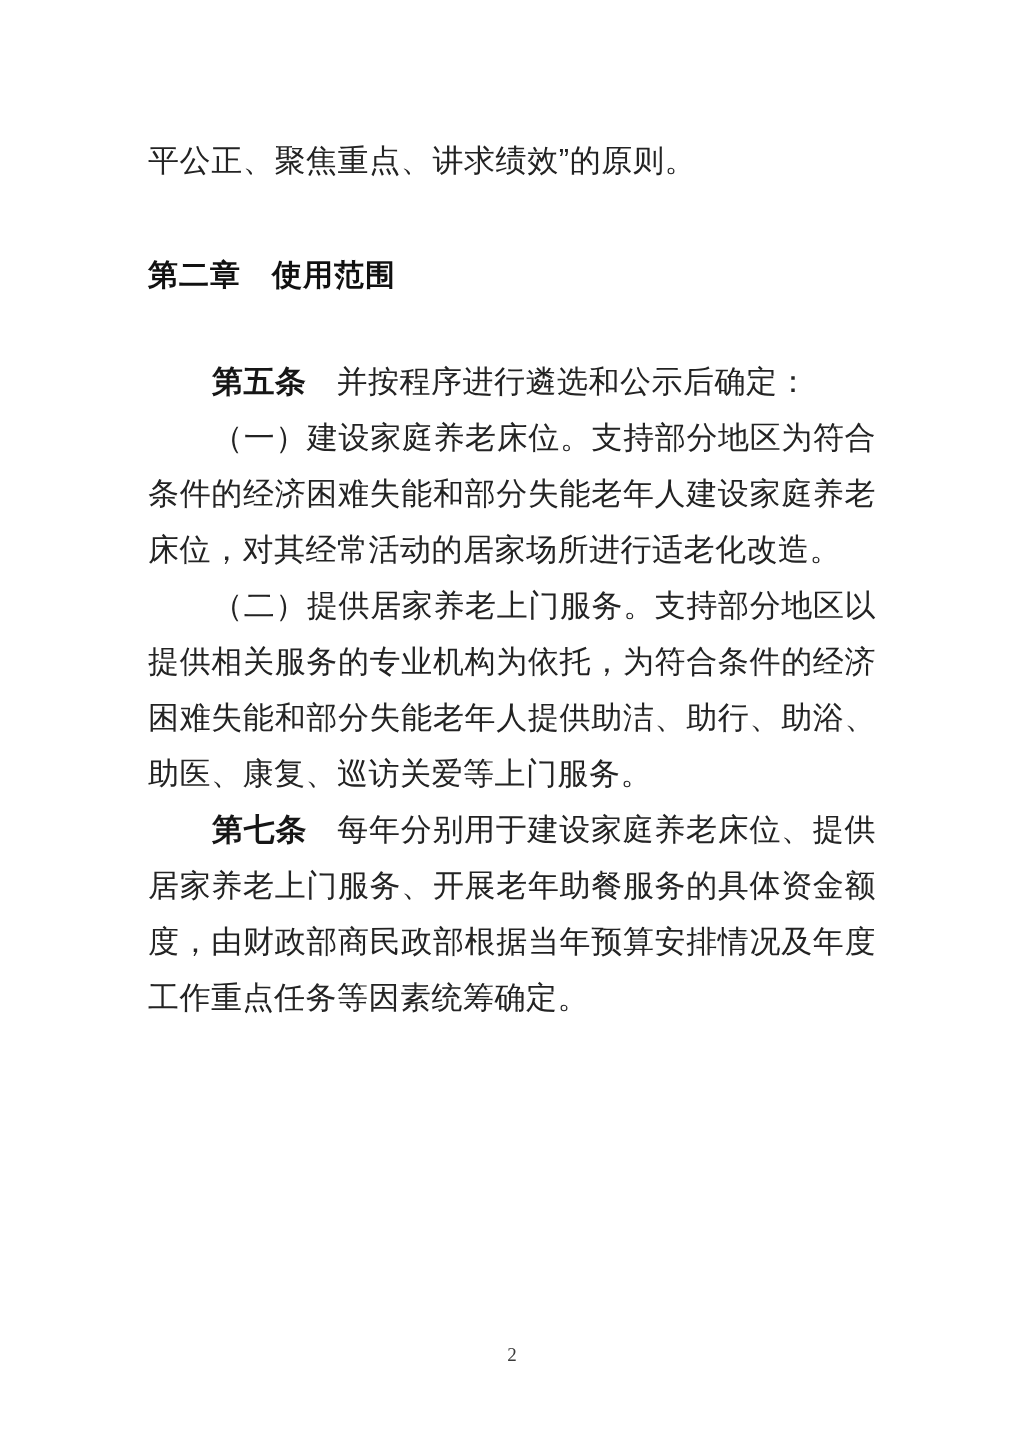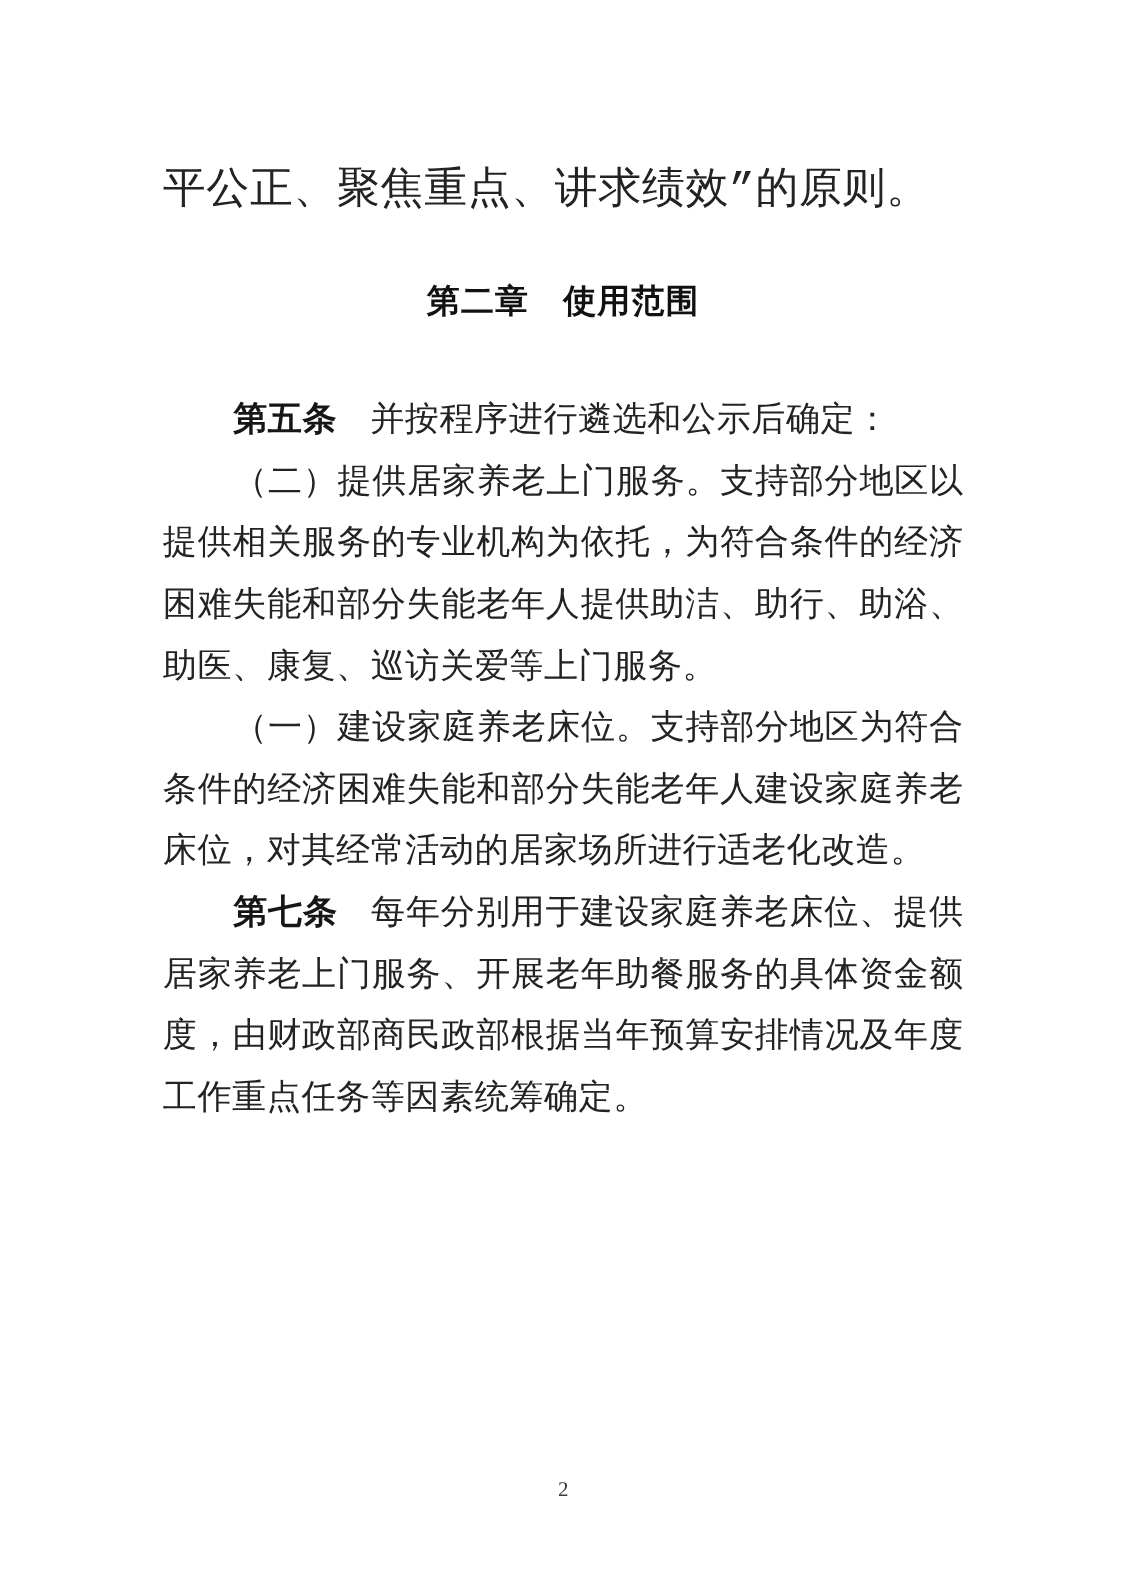--- a/index.html
+++ b/index.html
@@ -21,37 +21,37 @@
     position: absolute;
     left: 148px;
     top: 0;
     width: 728px;
   }
 
   
   .cont-line {
     position: absolute;
     left: 0;
-    top: 146px;
+    top: 133px;
     width: 728px;
-    font-family: Liberation Mono, monospace;
-    font-size: 39px;
+    font-family: Liberation Sans, sans-serif;
+    font-size: 31px;
     line-height: 56px;
     letter-spacing: 0.6px;
     color: #232323;
     white-space: nowrap;
   }
 
   
   .chapter-heading {
     position: absolute;
     left: 0;
     top: 253px;
     width: 728px;
-    text-align: center;
+    text-align: left;
     font-family: "Liberation Sans", "DejaVu Sans", sans-serif;
     font-weight: 700;
     font-size: 30px;
     line-height: 44px;
     letter-spacing: 1px;
     color: #111111;
   }
 
   
   .body-block {
@@ -107,23 +107,23 @@
   <div class="content">
 
     <div class="cont-line">平公正、聚焦重点、讲求绩效”的原则。</div>
 
     <div class="chapter-heading">第二章　使用范围</div>
 
     <div class="body-block">
 
       <p class="para"><span class="lead">第五条</span><span class="gap"></span><span>并按程序进行遴选和公示后确定：</span></p>
 
+      <p class="para"><span>（一）建设家庭养老床位。支持部分地区为符合条件的经济困难失能和部分失能老年人建设家庭养老床位，对其经常活动的居家场所进行适老化改造。</span></p>
+
       <p class="para"><span>（二）提供居家养老上门服务。支持部分地区以提供相关服务的专业机构为依托，为符合条件的经济困难失能和部分失能老年人提供助洁、助行、助浴、助医、康复、巡访关爱等上门服务。</span></p>
-
-      <p class="para"><span>（一）建设家庭养老床位。支持部分地区为符合条件的经济困难失能和部分失能老年人建设家庭养老床位，对其经常活动的居家场所进行适老化改造。</span></p>
 
 
 
       <p class="para"><span class="lead">第七条</span><span class="gap"></span><span>每年分别用于建设家庭养老床位、提供居家养老上门服务、开展老年助餐服务的具体资金额度，由财政部商民政部根据当年预算安排情况及年度工作重点任务等因素统筹确定。</span></p>
 
     </div>
   </div>
 
   <div class="page-number">2</div>
 

